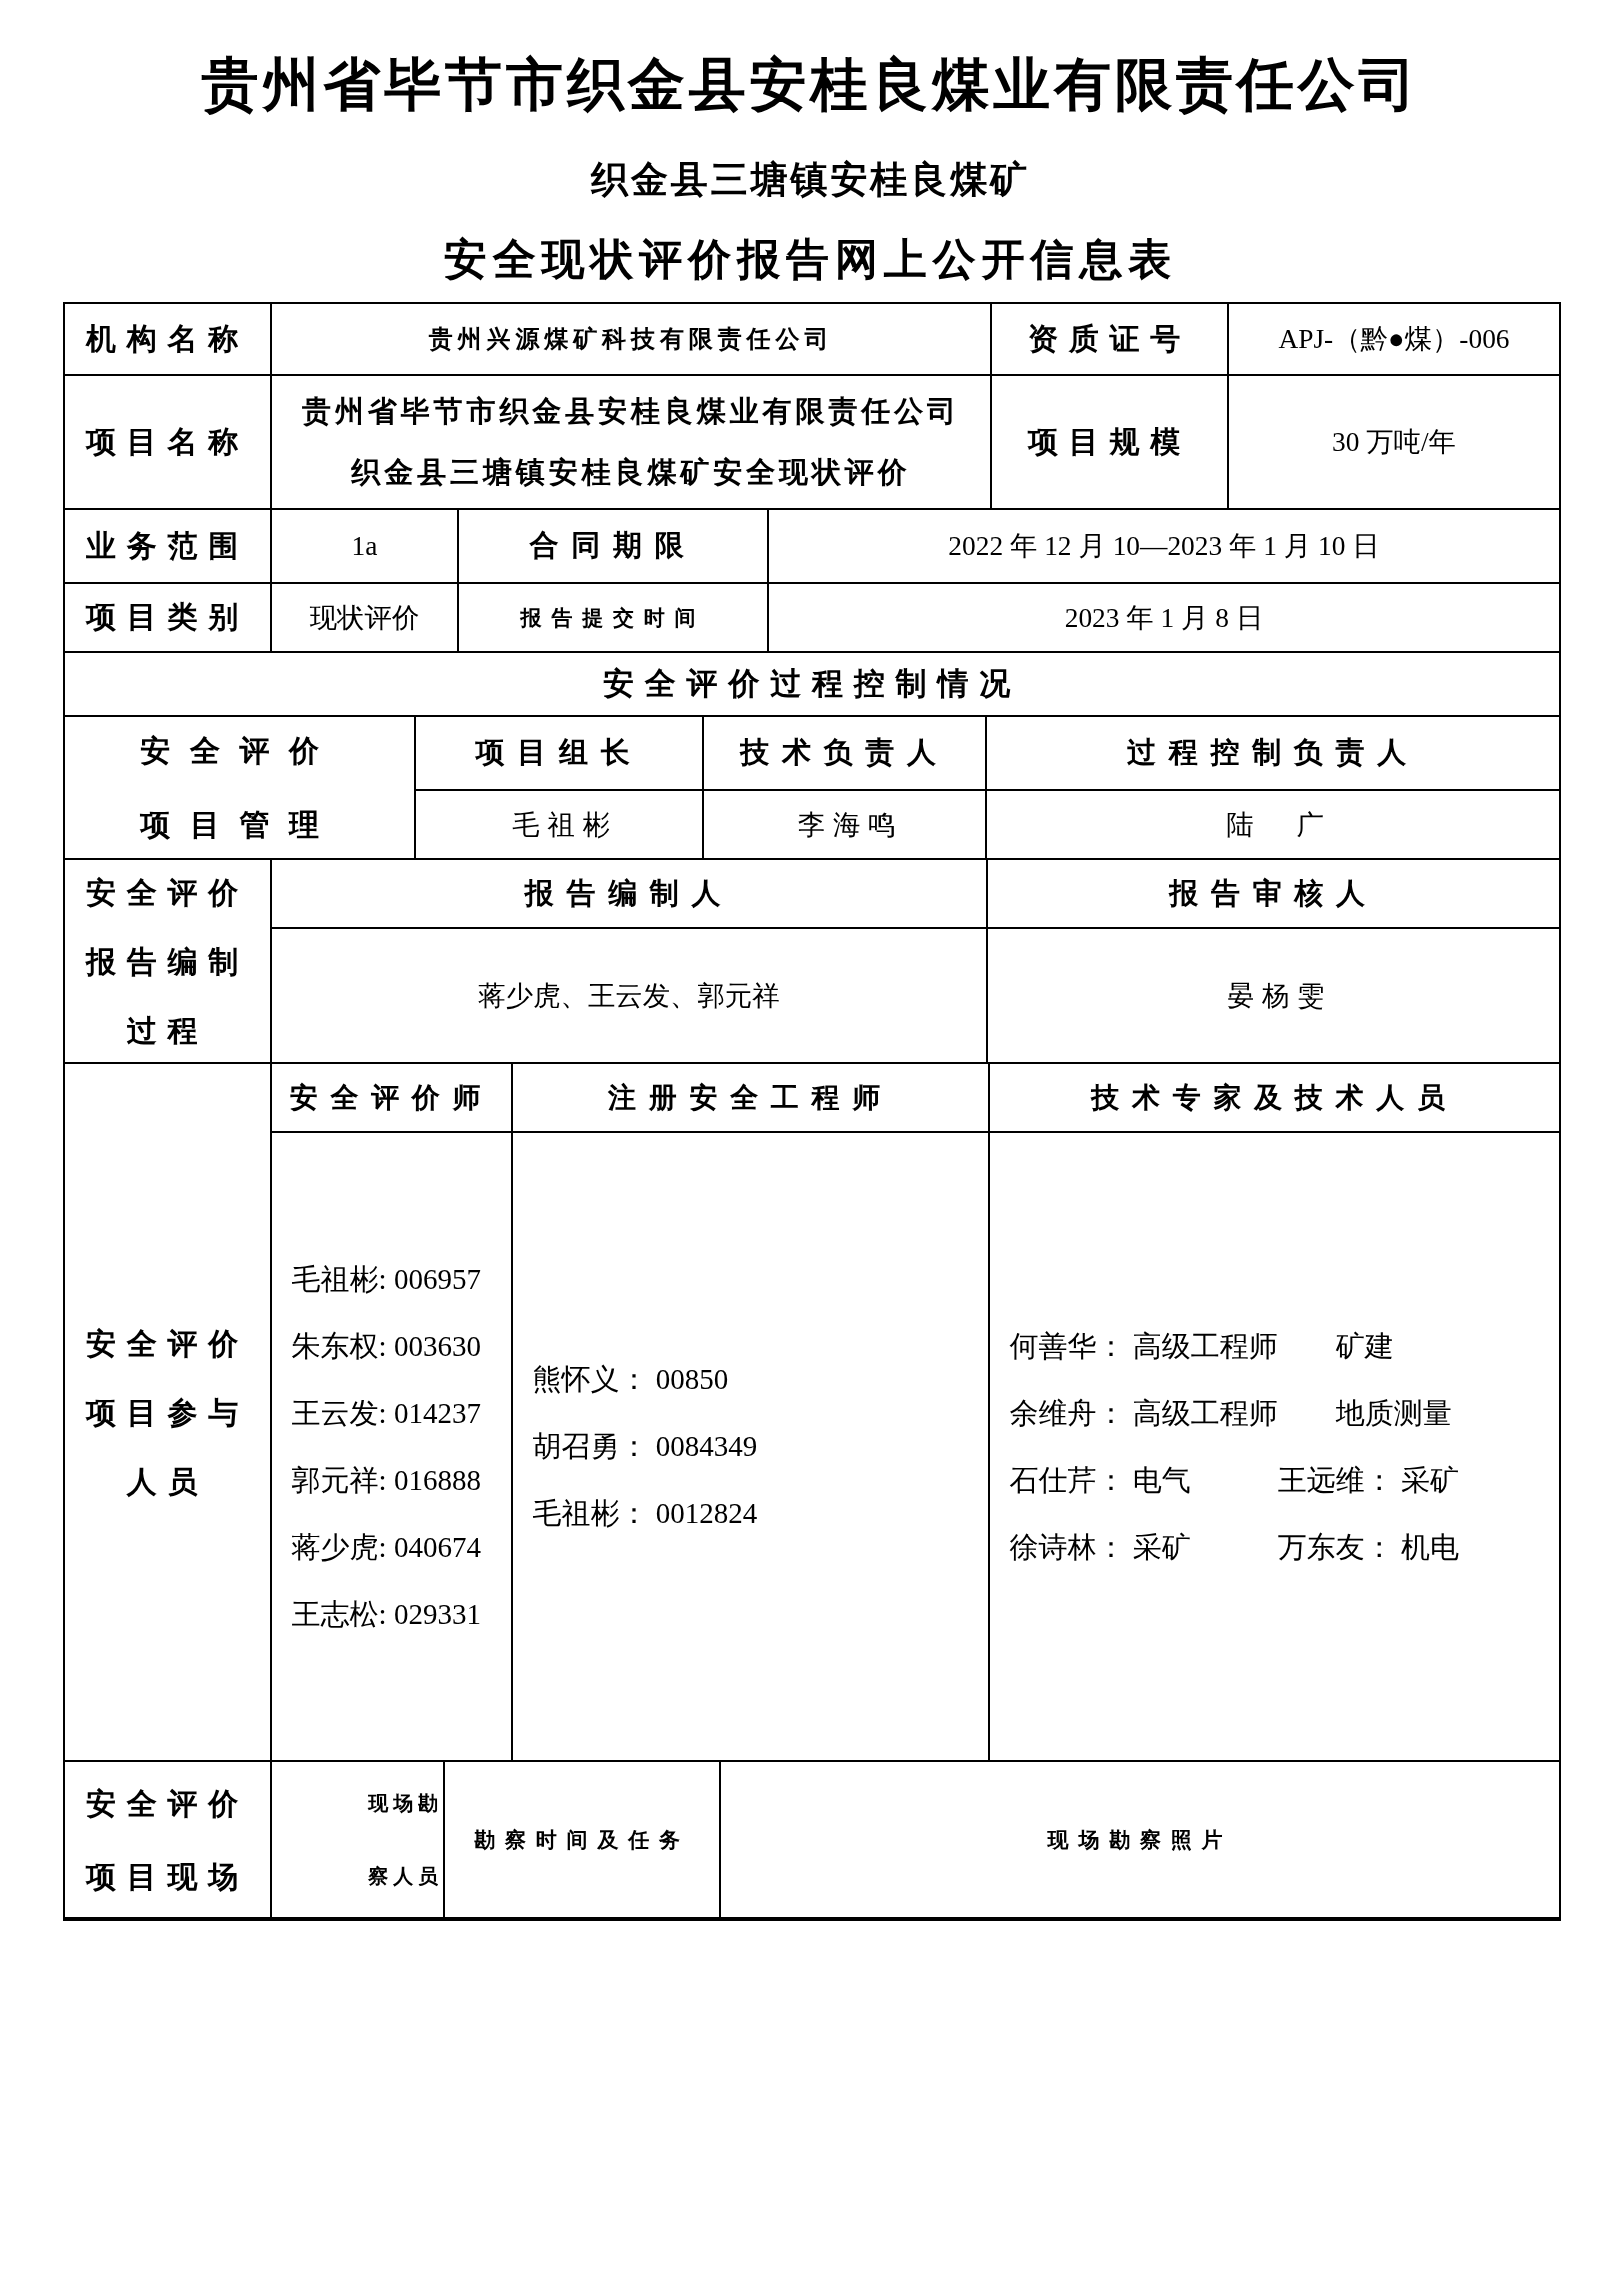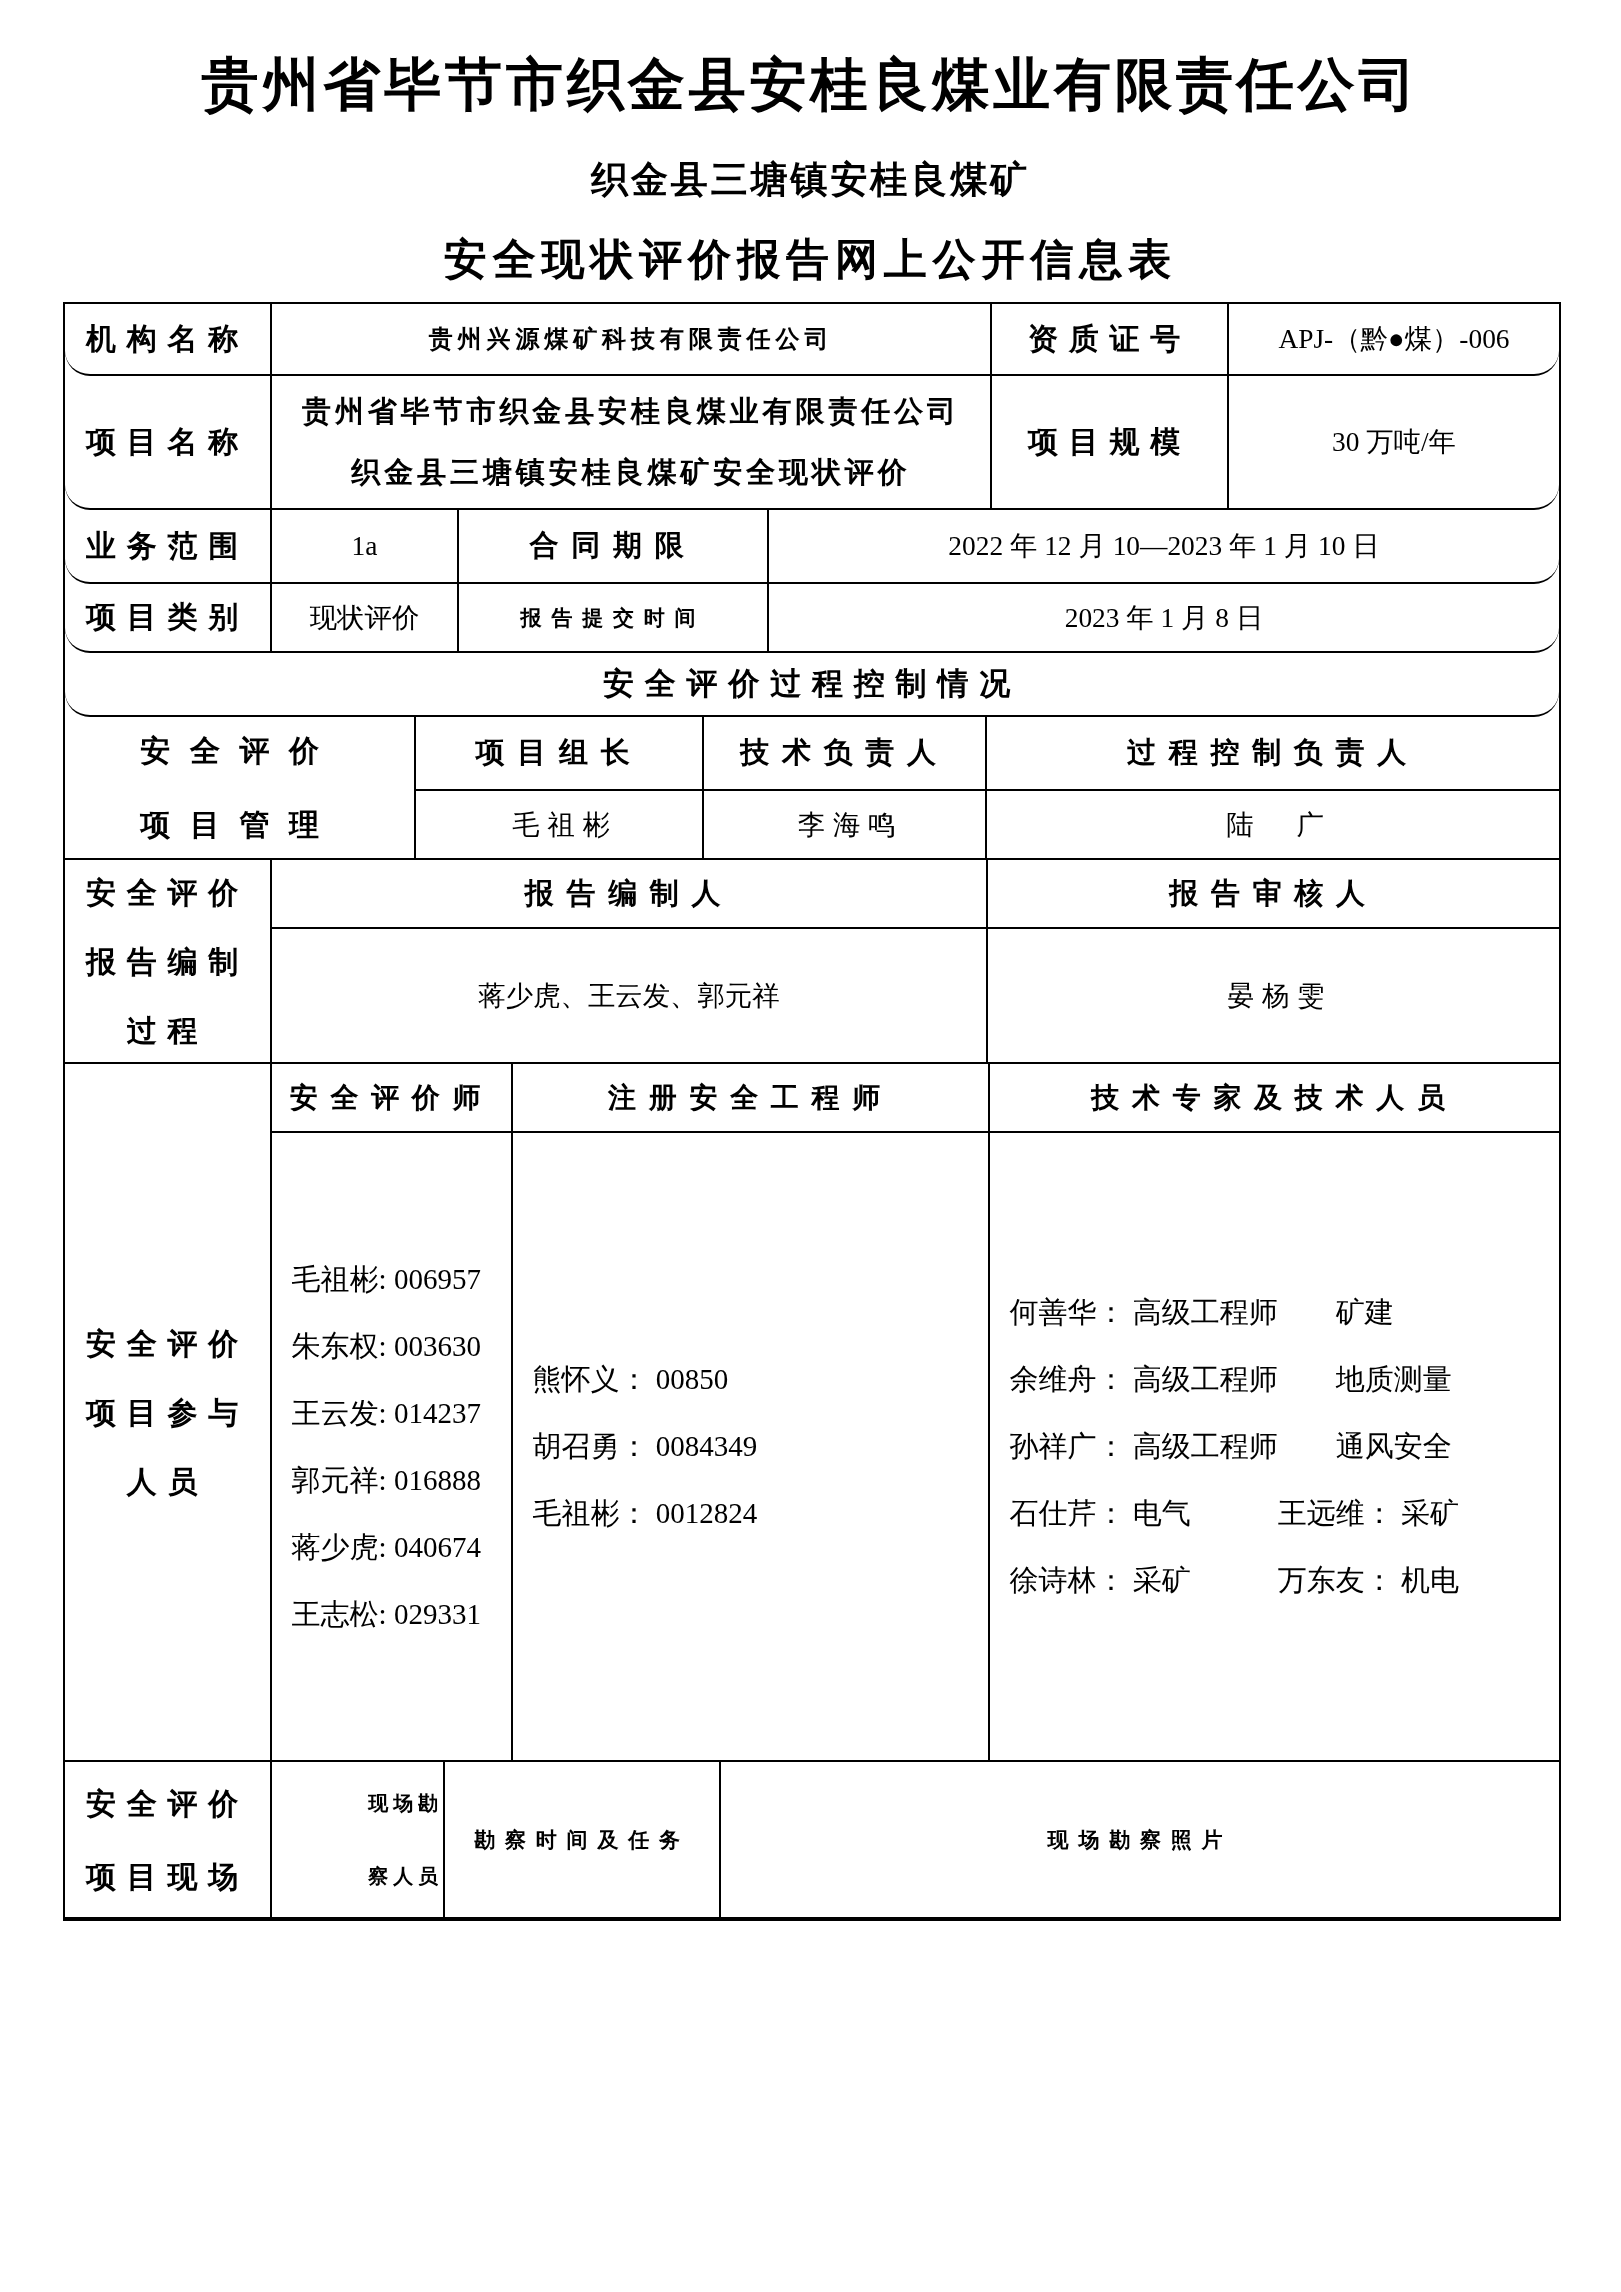--- a/index.html
+++ b/index.html
@@ -6,21 +6,21 @@
   .page{position:relative;width:1621px;height:2293px;background:#ffffff;color:#000;
         font-family:Liberation Serif, serif;overflow:hidden;}
   .title{position:absolute;left:0;width:100%;text-align:center;font-weight:bold;white-space:nowrap;}
   .t1{top:47px;font-size:57px;letter-spacing:3.9px;}
   .t2{top:155px;font-size:37px;letter-spacing:2.9px;}
   .t3{top:231px;font-size:43px;letter-spacing:5.9px;}
 
   .tbl{position:absolute;left:63px;top:302px;width:1498px;height:1619px;
        border:2.9px solid #000;border-bottom:4.9px solid #000;
        display:flex;flex-direction:column;box-sizing:border-box;}
-  .row{display:flex;flex:0 0 auto;border-bottom:2px solid #000;box-sizing:border-box;border-radius:25px;}
+  .row{display:flex;flex:0 0 auto;border-bottom:2px solid #000;box-sizing:border-box;}
   .cell{border-right:2px solid #000;box-sizing:border-box;display:flex;flex-direction:column;
         justify-content:center;align-items:center;text-align:center;overflow:hidden;}
   .cell.nr{border-right:none;}
   .sect{display:flex;flex:0 0 auto;border-bottom:2px solid #000;box-sizing:border-box;}
   .sect.last{border-bottom:none;flex:1 1 auto;}
   .sub{flex:1;display:flex;flex-direction:column;min-width:0;}
   .subrow{display:flex;flex:0 0 auto;border-bottom:2px solid #000;box-sizing:border-box;}
   .subrow.last{border-bottom:none;flex:1 1 auto;}
 
   .lbl{font-weight:bold;font-size:30px;letter-spacing:10.8px;}
@@ -144,21 +144,20 @@
               <div>王志松: 029331</div>
             </div>
           <div class="cell list" style="width:477px">
               <div>熊怀义： 00850</div>
               <div>胡召勇： 0084349</div>
               <div>毛祖彬： 0012824</div>
             </div>
           <div class="cell list nr" style="flex:1">
               <div>何善华： 高级工程师　　矿建</div>
               <div>余维舟： 高级工程师　　地质测量</div>
-              <div>孙祥广： 高级工程师　　通风安全</div>
               <div>石仕芹： 电气　　　王远维： 采矿</div>
               <div>徐诗林： 采矿　　　万东友： 机电</div>
             </div>
         </div>
       </div>
     </div>
 
     <div class="sect last">
       <div class="cell sitelbl" style="width:207px">
         <div>安全评价</div>

